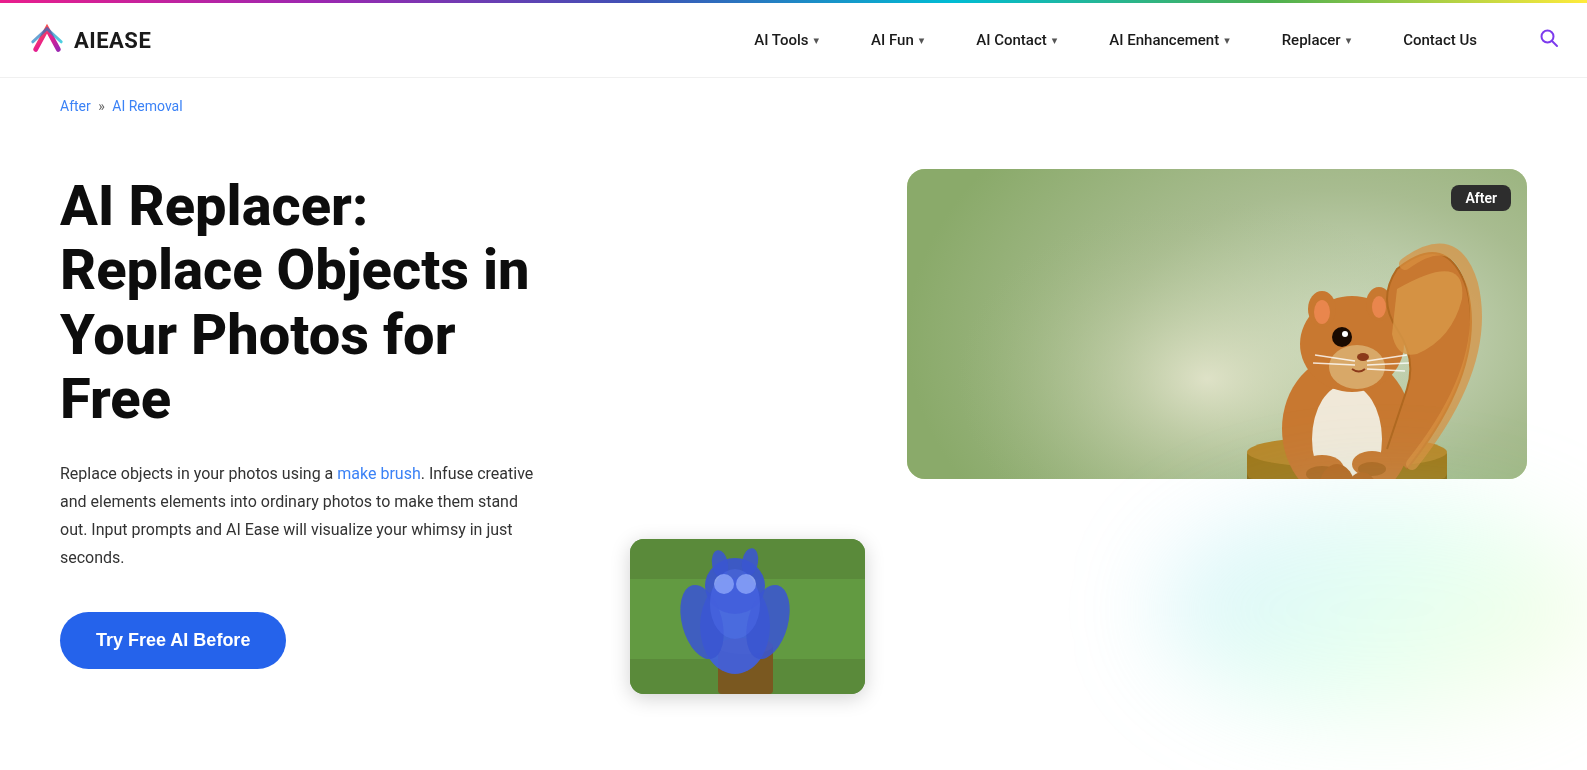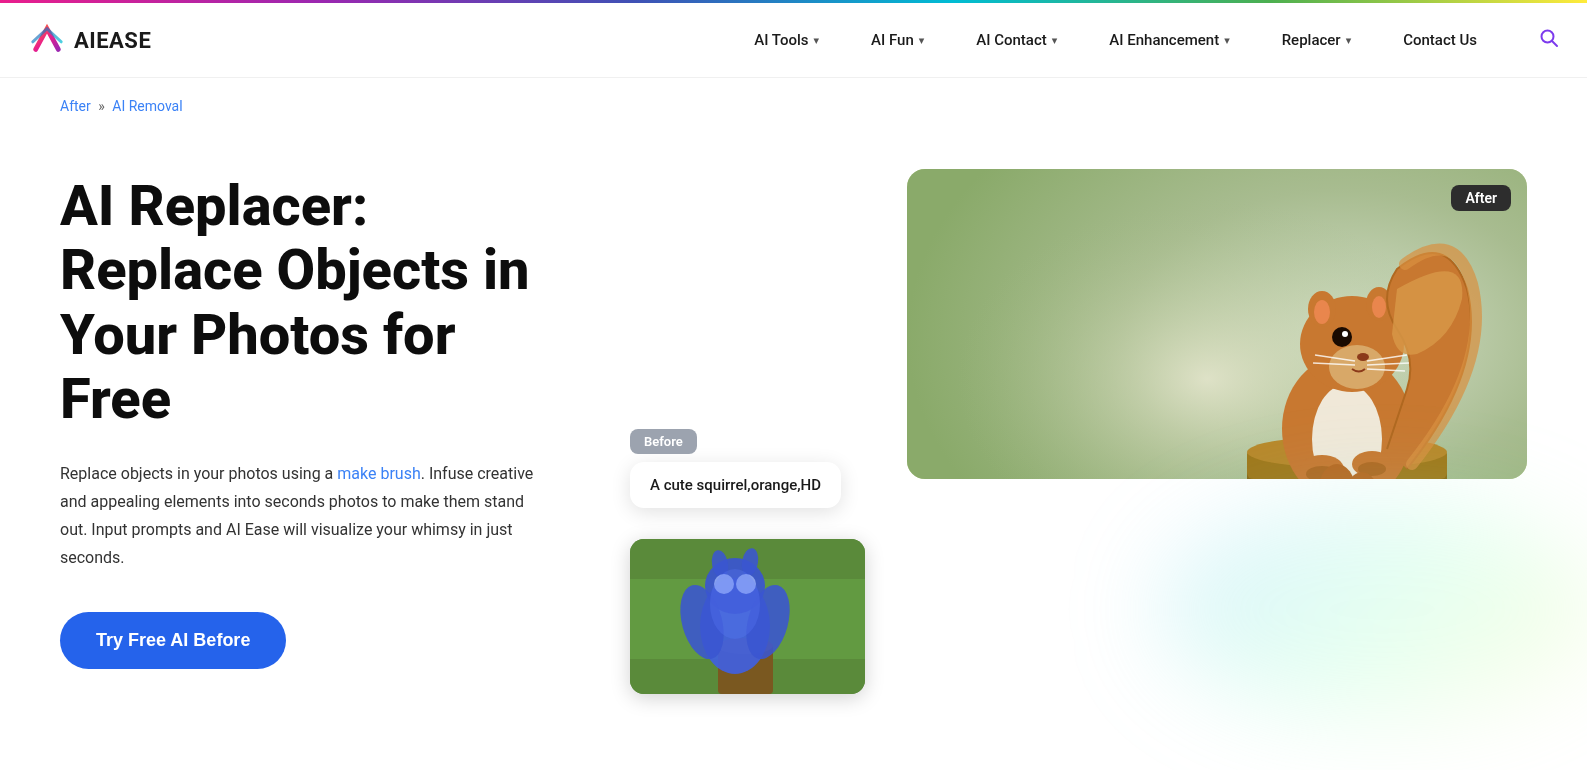--- a/index.html
+++ b/index.html
@@ -283,21 +283,21 @@
 <div class="breadcrumb">
   <a href="#">After</a>
   <span class="sep">»</span>
   <span class="current">AI Removal</span>
 </div>
 
 <div class="main">
   <div class="left-content">
     <h1 class="hero-title">AI Replacer: Replace Objects in Your Photos for Free</h1>
     <p class="hero-desc">
-      <span>Replace objects in your photos using a </span><a href="#">make brush</a><span>. Infuse creative and appealing elements into seconds photos to make them stand out. Input prompts and AI Ease will visualize your whimsy in just seconds.</span>
+      <span>Replace objects in your photos using a </span><a href="#">make brush</a><span>. Infuse creative and elements elements into ordinary photos to make them stand out. Input prompts and AI Ease will visualize your whimsy in just seconds.</span>
     </p>
     <button class="cta-btn">Try Free AI Before</button>
   </div>
 
   <div class="right-content">
 
     <div class="main-image-container">
       
       <svg width="620" height="420" viewBox="0 0 620 420" xmlns="http://www.w3.org/2000/svg">
 
@@ -368,24 +368,20 @@
         <line x1="460" y1="192" x2="500" y2="186" stroke="#fff" stroke-width="1.5" opacity="0.8"></line>
         <line x1="460" y1="196" x2="502" y2="194" stroke="#fff" stroke-width="1.5" opacity="0.8"></line>
         <line x1="460" y1="200" x2="498" y2="202" stroke="#fff" stroke-width="1.5" opacity="0.8"></line>
         <line x1="448" y1="192" x2="408" y2="186" stroke="#fff" stroke-width="1.5" opacity="0.8"></line>
         <line x1="448" y1="196" x2="406" y2="194" stroke="#fff" stroke-width="1.5" opacity="0.8"></line>
       </svg>
 
       <div class="after-badge">After</div>
     </div>
 
-    <div class="before-panel" style="position:absolute; top: 260px; left: 10px; z-index: 25;">
-      <div class="before-badge">Before</div>
-      <div class="prompt-bubble">A cute squirrel,orange,HD</div>
-    </div>
 
     <div class="before-image-container" style="position:absolute; top:370px; left:10px; width:235px; height:155px; border-radius:14px; overflow:hidden; box-shadow:0 4px 20px rgba(0,0,0,0.18); z-index:15;">
       <svg width="235" height="155" viewBox="0 0 235 155" xmlns="http://www.w3.org/2000/svg">
 
         <rect width="235" height="155" fill="#5a8a3a"></rect>
         <rect width="235" height="80" fill="#6aaa48" y="40" opacity="0.5"></rect>
 
         <rect x="88" y="105" width="55" height="50" rx="4" fill="#7a5820"></rect>
         <ellipse cx="115" cy="107" rx="28" ry="8" fill="#9a7230"></ellipse>
 

